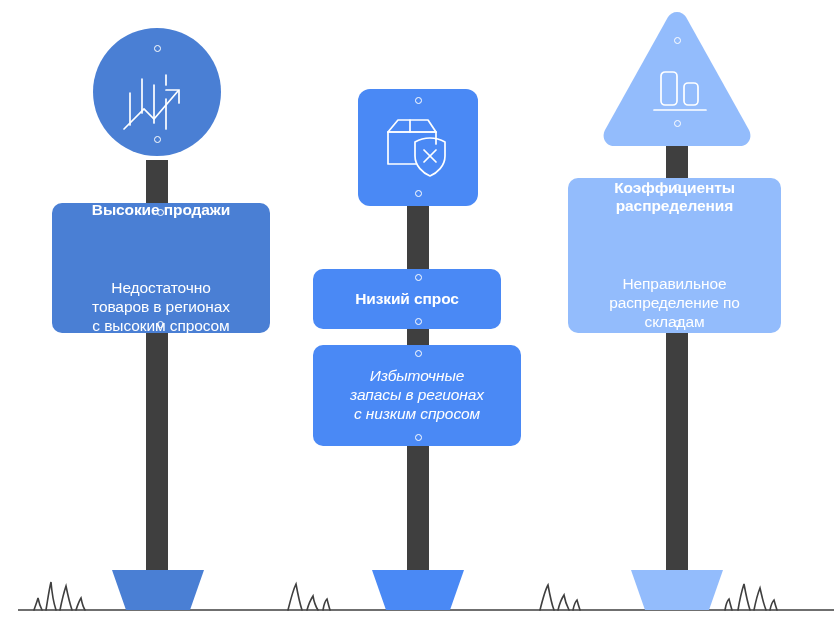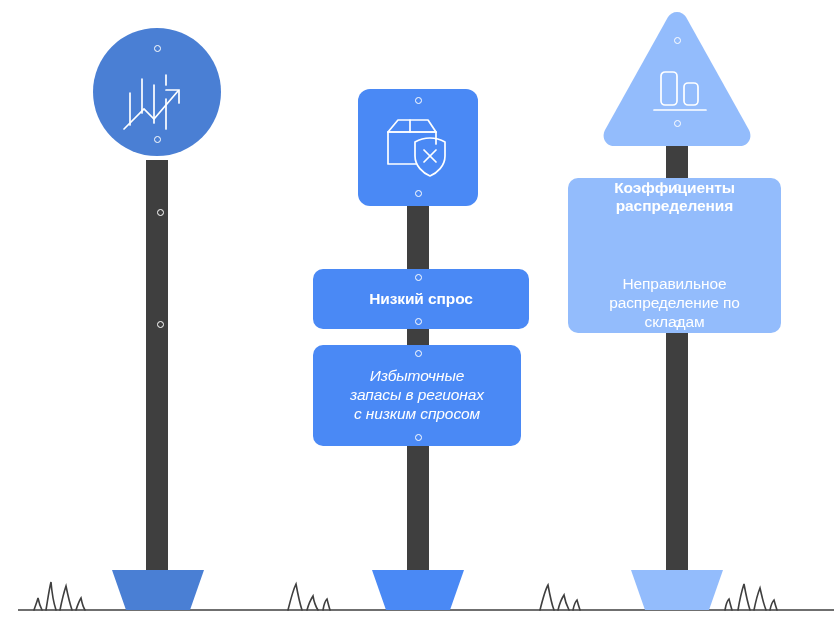--- a/index.html
+++ b/index.html
@@ -159,20 +159,29 @@
       <line x1="8" y1="20" x2="8" y2="52"></line>
       <line x1="20" y1="6" x2="20" y2="40"></line>
       <line x1="32" y1="12" x2="32" y2="50"></line>
       <line x1="44" y1="2" x2="44" y2="12"></line>
       <line x1="44" y1="26" x2="44" y2="56"></line>
       <path d="M2,56 L22,36 L32,46 L56,18"></path>
       <path d="M44,17 L57,17 L57,30"></path>
     </g>
   </svg>
 
+  <div class="sign card" style="left:52px; top:203px; width:218px; height:130px; background:#4a7fd4;">
+    <div class="card-inner">
+      <div class="card-title">Высокие продажи</div>
+      <div class="gap-title-body"></div>
+      <div class="card-body" style="white-space:pre-line;">Недостаточно
+товаров в регионах
+с высоким спросом</div>
+    </div>
+  </div>
   <div class="rivet" style="left:157px; top:209px;"></div>
   <div class="rivet" style="left:157px; top:321px;"></div>
 
   <div class="pole" style="left:407px; top:200px; width:22px; height:385px;"></div>
 
   <svg class="base" style="left:372px; top:570px; width:92px; height:42px;" viewBox="0 0 92 42" xmlns="http://www.w3.org/2000/svg">
     <path d="M0,0 L92,0 L78,40 L14,40 Z" fill="#4a89f5"></path>
   </svg>
 
   <div class="sign rounded" style="left:358px; top:89px; width:120px; height:117px; background:#4a89f5;"></div>
@@ -192,21 +201,21 @@
       <path d="M48,24 C56,24 63,28 63,28 L63,42
                C63,52 55,59 48,62
                C41,59 33,52 33,42
                L33,28 C33,28 40,24 48,24 Z"></path>
 
       <line x1="42" y1="36" x2="54" y2="48"></line>
       <line x1="54" y1="36" x2="42" y2="48"></line>
     </g>
   </svg>
 
-  <div class="sign card" style="left:313px; top:269px; width:216px; height:60px; background:#4a89f5;">
+  <div class="sign card" style="left:313px; top:269px; width:188px; height:60px; background:#4a89f5;">
     <div class="card-inner">
       <div class="card-title">Низкий спрос</div>
     </div>
   </div>
   <div class="rivet" style="left:414.5px; top:274px;"></div>
   <div class="rivet" style="left:414.5px; top:318px;"></div>
 
   <div class="sign card" style="left:313px; top:345px; width:208px; height:101px; background:#4a89f5;font-style:italic;">
     <div class="card-inner">
       <div class="card-body" style="white-space:pre-line;">Избыточные

